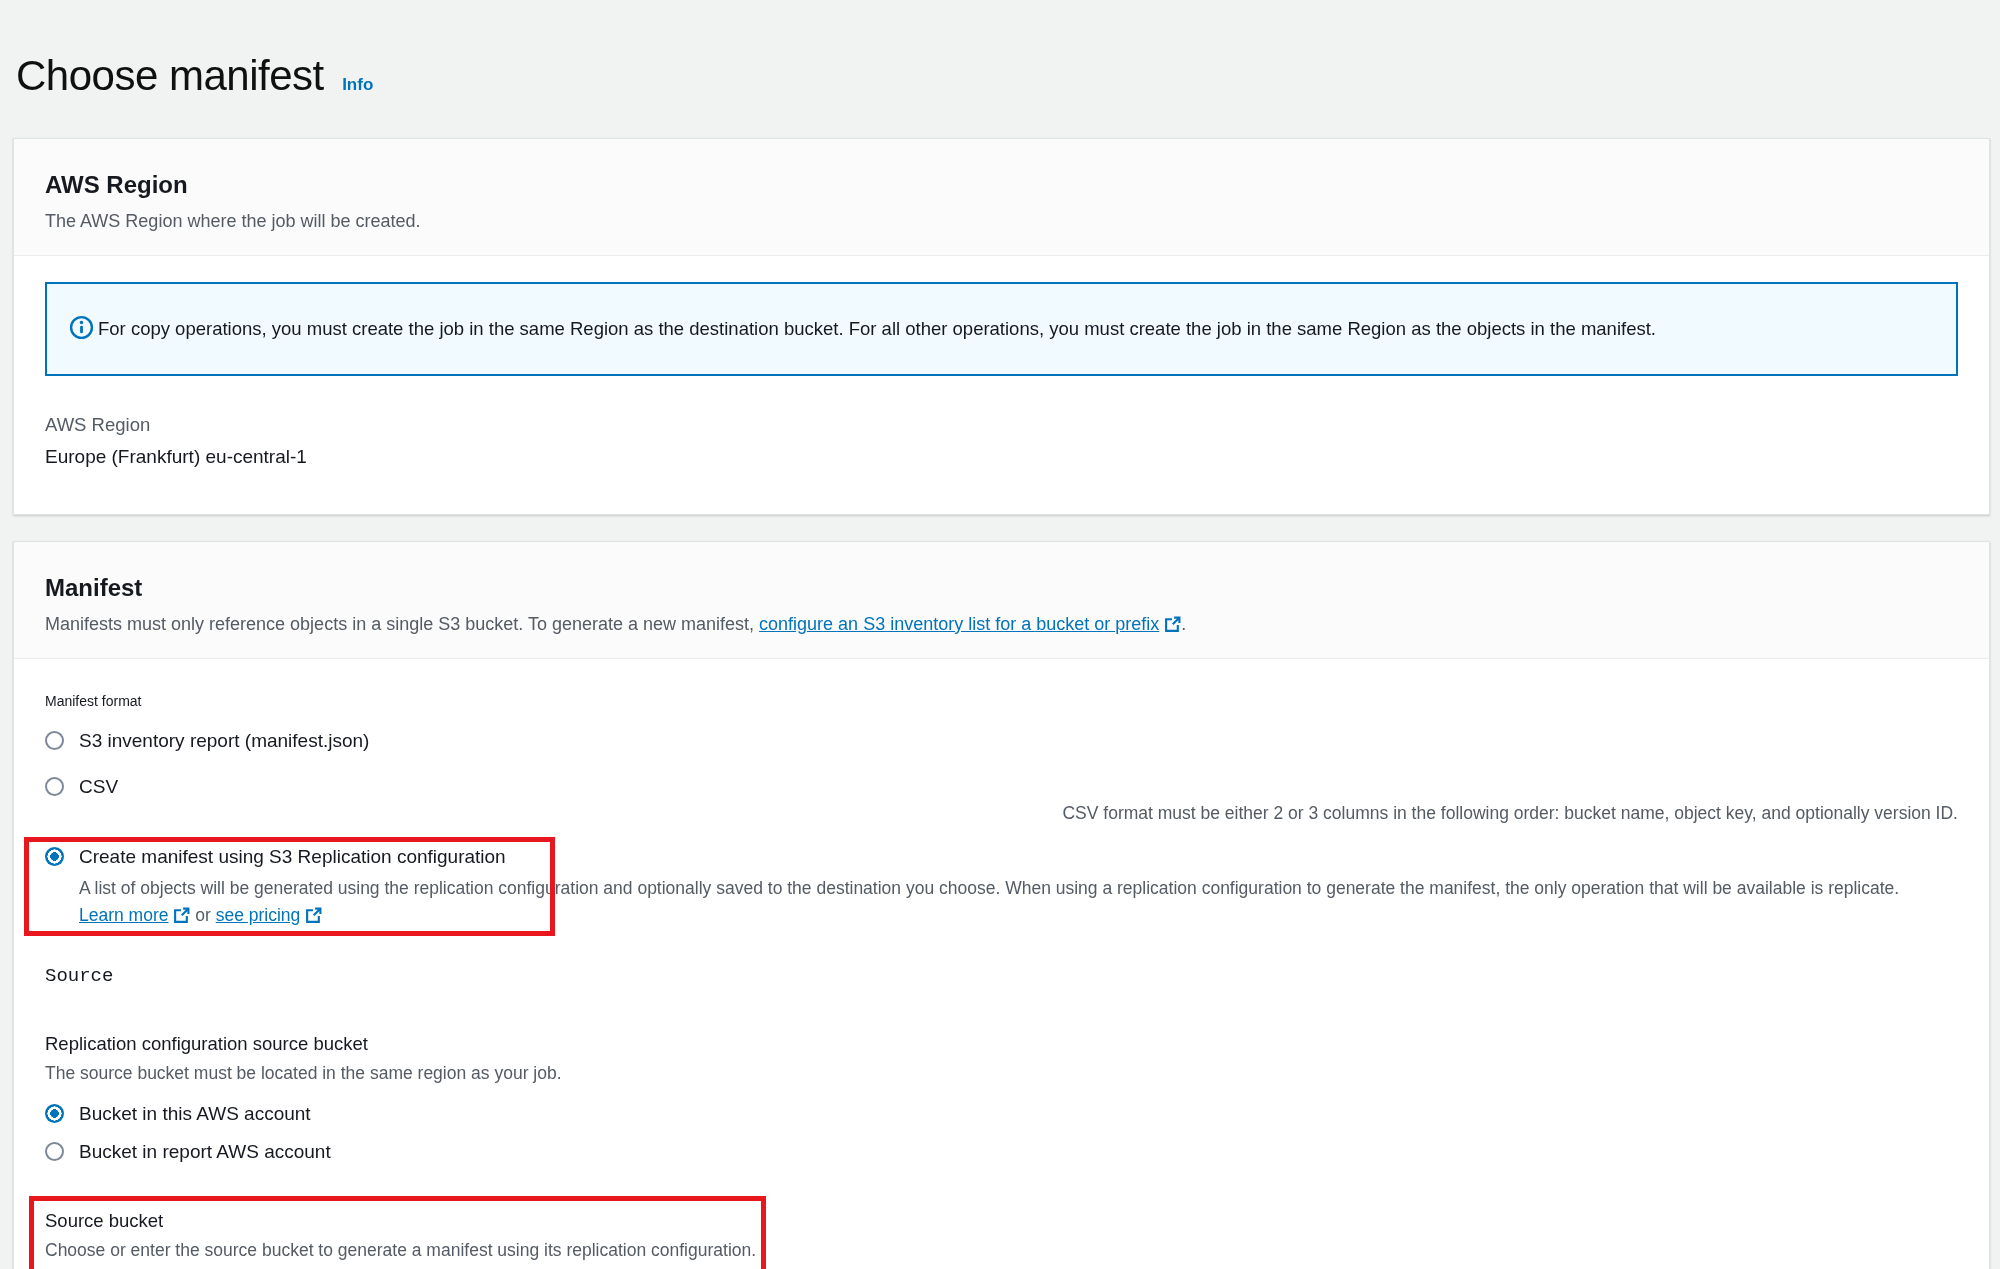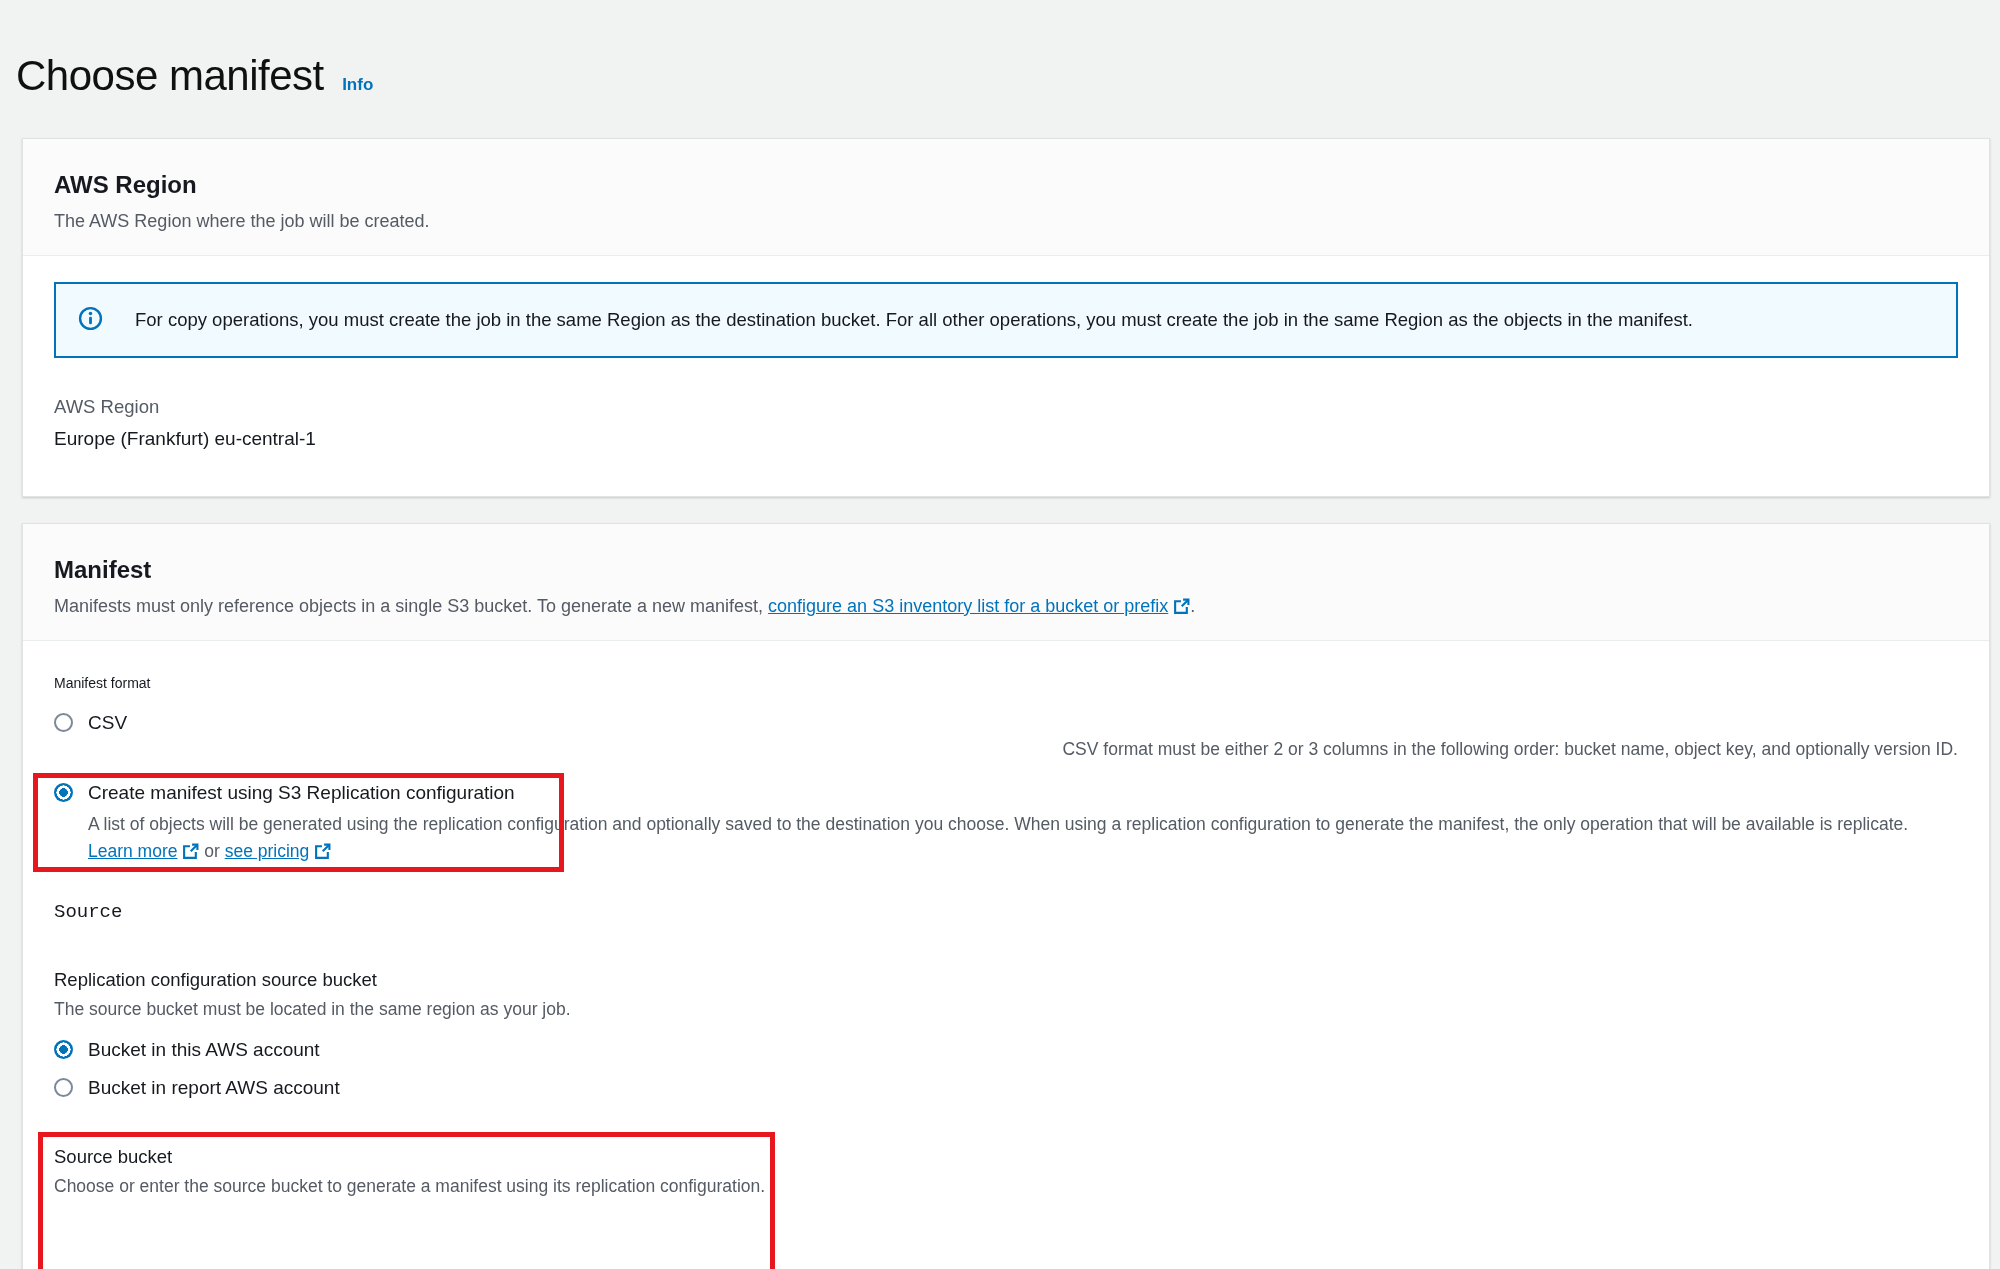--- a/index.html
+++ b/index.html
@@ -13,45 +13,45 @@
   }
   a { color:#0073bb; text-decoration:underline; cursor:pointer; }
 
   
   .title-row { margin:52px 16px 0 16px; }
   .page-title { display:inline; font-size:42px; font-weight:400; color:#0f1111; letter-spacing:-0.5px; }
   .info-link { font-size:17px; font-weight:bold; margin-left:14px; text-decoration:none; }
 
   
   .card {
-    margin:0 10px 0 22px;
+    margin:0 10px 0 13px;
     background:#ffffff;
     border:1px solid #e0e3e3;
     box-shadow:0 1px 2px rgba(0,28,36,.18);
   }
   .card-1 { margin-top:38px; }
   .card-2 { margin-top:26px; min-height:790px; }
   .card-header {
     background:#fbfbfb;
     border-bottom:1px solid #eaeded;
     padding:32px 31px 24px 31px;
   }
   .card-header h2 { font-size:24px; font-weight:bold; color:#16191f; }
   .card-header .card-desc { font-size:18px; color:#545b64; margin-top:12px; line-height:20px; }
   .card-body { padding:26px 31px 46px 31px; }
   .card-2 .card-body { padding-top:34px; }
 
   
   .alert {
     border:2px solid #0073bb;
     background:#f1faff;
-    height:76px;
+    height:94px;
     display:flex;
     align-items:center;
-    gap:32px;
+    gap:4px;
     padding:0 22px;
   }
   .alert-text { font-size:18.5px; color:#16191f; }
 
   
   .field-label-gray { margin-top:38px; font-size:18.5px; color:#545b64; }
   .field-value { margin-top:10px; font-size:19px; color:#16191f; }
 
   
   .group-label { font-size:14px; color:#16191f; margin-bottom:20px; }
@@ -134,20 +134,24 @@
           <path d="M9.5 1.5h5v5" stroke="#0073bb" stroke-width="2" fill="none"></path>
           <path d="M14.2 1.8L8.2 7.8" stroke="#0073bb" stroke-width="2" fill="none"></path>
         </svg>
       </span><span>.</span>
     </div>
   </div>
 
   <div class="card-body">
     <div class="group-label">Manifest format</div>
 
+    <div class="radio-row">
+      <span class="radio"></span>
+      <span class="radio-label">S3 inventory report (manifest.json)</span>
+    </div>
 
     <div class="radio-row" style="margin-bottom:10px;">
       <span class="radio"></span>
       <span class="radio-label">CSV</span>
     </div>
     <div class="radio-subtext">CSV format must be either 2 or 3 columns in the following order: bucket name, object key, and optionally version ID.</div>
 
     <div class="annot-wrap">
       <div class="red-box red-box-1"></div>
       <div class="radio-row" style="margin-bottom:14px;">

